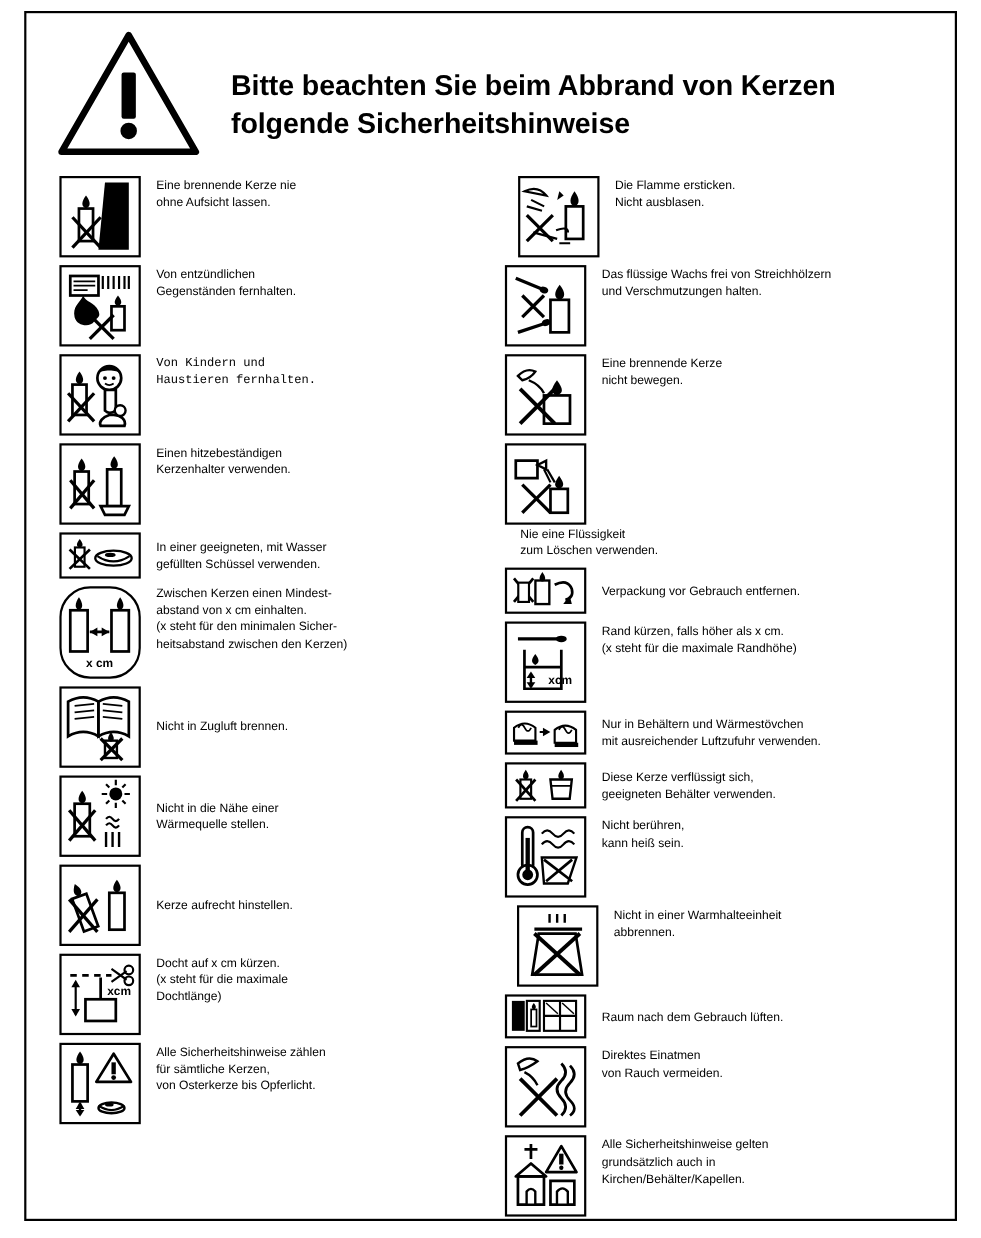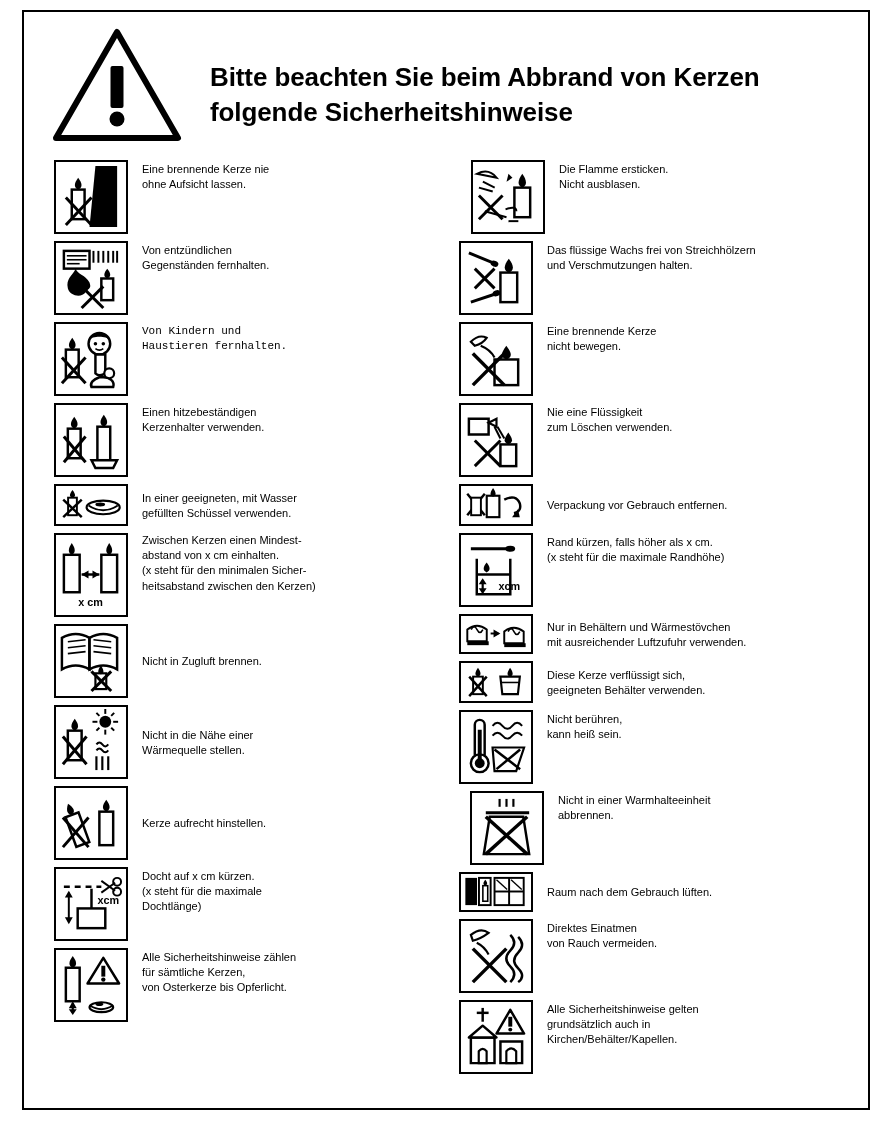--- a/index.html
+++ b/index.html
@@ -89,21 +89,21 @@
     margin-left: 14px;
     padding-top: 2px;
     white-space: pre-line;
   }
   .row-text.pt-sm { padding-top: 0px; }
 
   
   .b-sq { width: 74px; height: 74px; }
   .b-wide { width: 74px; height: 42px; }
   .b-wide2 { width: 74px; height: 40px; }
-  .b-tall { width: 74px; height: 84px; }
+  .b-tall { width: 74px; height: 84px; border-radius: 28px; }
 
   
   .row.mid { align-items: center; }
 </style>
 </head>
 <body>
 
 <div class="sheet">
   <div class="frame">
 
@@ -409,21 +409,21 @@
               <rect x="34" y="36" width="24" height="26" fill="#fff" stroke="#000" stroke-width="2.5"></rect>
               <path d="M46 22 C52 30 52 34 46 36 C40 34 40 30 46 22 Z" fill="#000"></path>
               <line x1="12" y1="30" x2="44" y2="62" stroke="#000" stroke-width="3.5"></line>
               <line x1="44" y1="30" x2="12" y2="62" stroke="#000" stroke-width="3.5"></line>
             </svg>
           </div>
           <div class="row-text">Eine brennende Kerze
 nicht bewegen.</div>
         </div>
 
-        <div class="row" style="margin-bottom:7px;">
+        <div class="row" style="margin-bottom:7px;flex-direction:column;">
           <div class="icon-box b-sq">
             <svg viewBox="0 0 70 70" width="69" height="69">
               <path d="M8 14 L28 14 L28 30 L8 30 Z" fill="#fff" stroke="#000" stroke-width="2.5"></path>
               <path d="M28 18 L36 14 L36 22 Z" fill="#fff" stroke="#000" stroke-width="2.2"></path>
               <g stroke="#000" stroke-width="2">
                 <line x1="34" y1="22" x2="40" y2="34"></line>
                 <line x1="37" y1="22" x2="44" y2="34"></line>
               </g>
               <rect x="40" y="40" width="16" height="22" fill="#fff" stroke="#000" stroke-width="2.5"></rect>
               <path d="M48 28 C53 35 53 38 48 40 C43 38 43 35 48 28 Z" fill="#000"></path>

